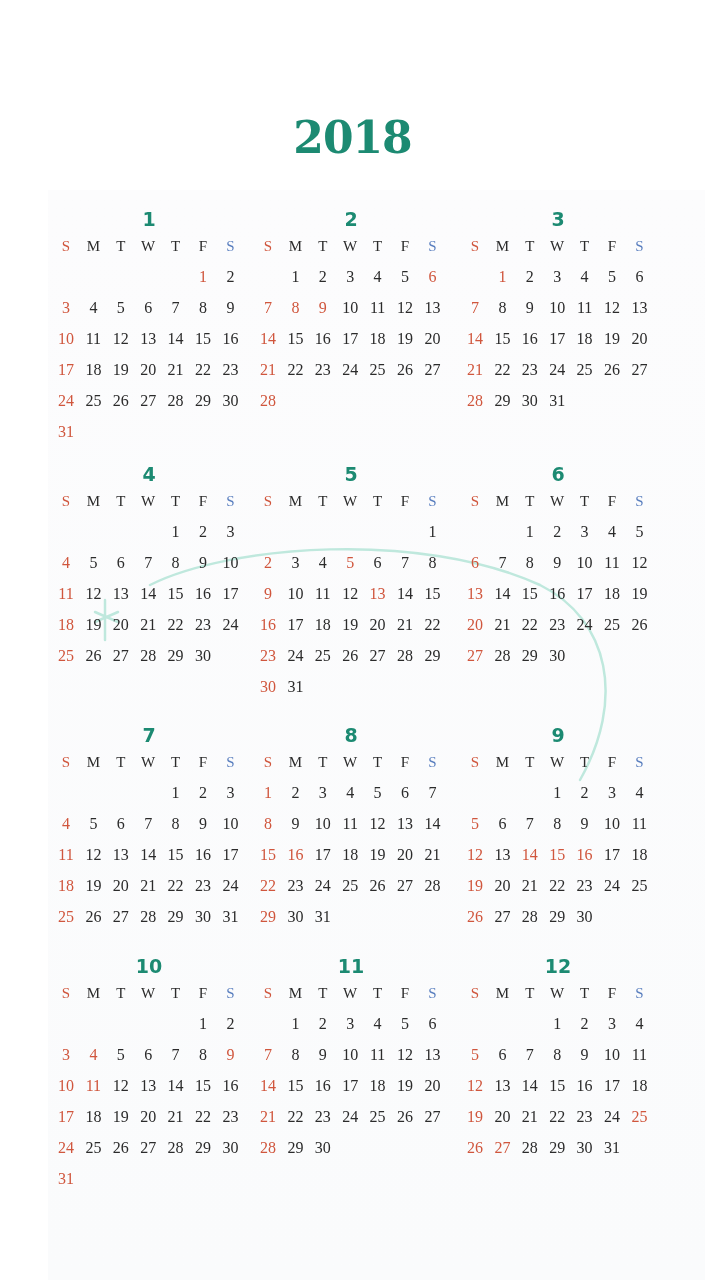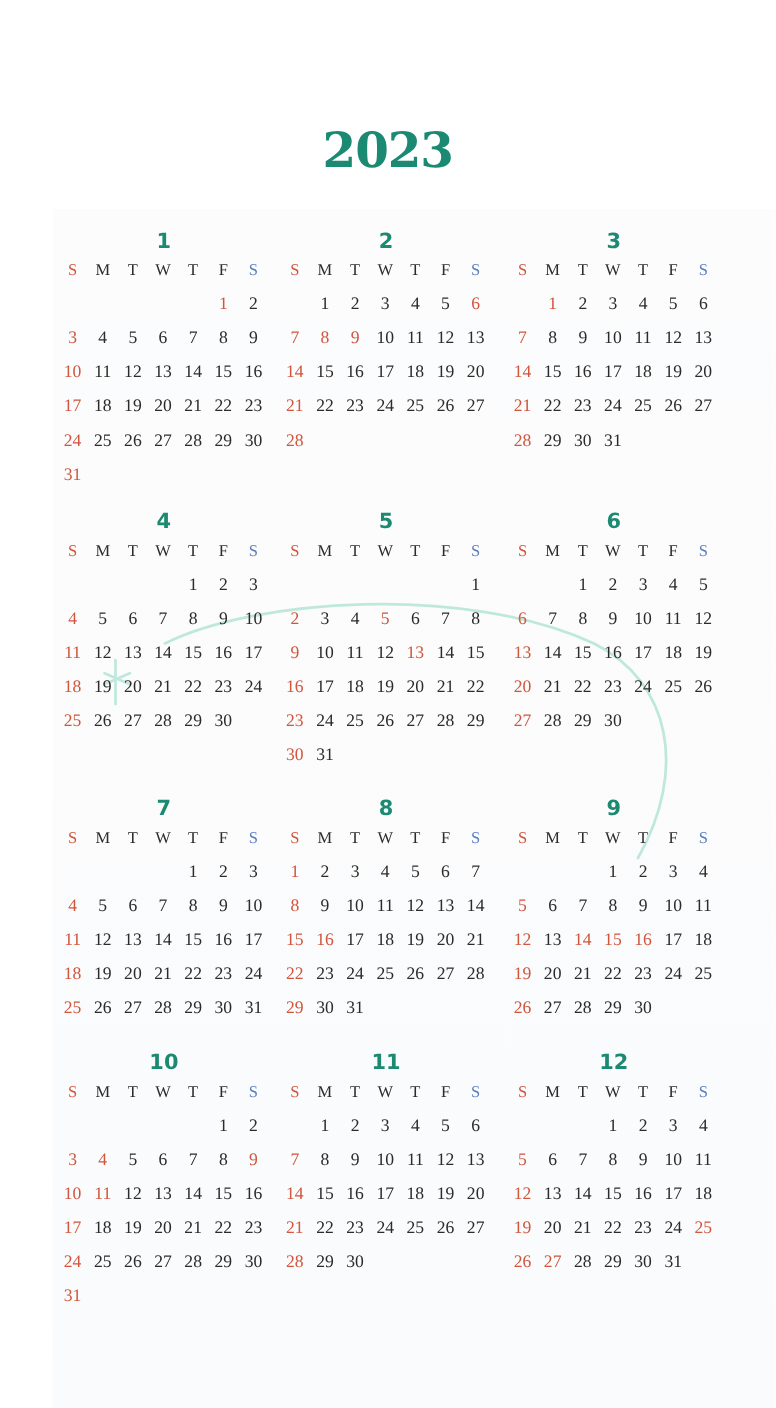--- a/index.html
+++ b/index.html
@@ -41,21 +41,21 @@
 
 <svg class="arc" width="705" height="1280" viewBox="0 0 705 1280">
   <path d="M150 585 C 230 545, 420 530, 540 585 C 610 620, 625 700, 580 780" fill="none" stroke="#bfe8dd" stroke-width="2.5" stroke-linecap="round"></path>
   <g stroke="#bfe8dd" stroke-width="2.5" stroke-linecap="round">
     <line x1="105" y1="600" x2="105" y2="640"></line>
     <line x1="95" y1="612" x2="118" y2="622"></line>
     <line x1="95" y1="622" x2="118" y2="612"></line>
   </g>
 </svg>
 
-<div class="year">2023</div>
+<div class="year">2018</div>
 
 <div id="months">
     <div class="month" style="left: 52px; top: 208px;">
       <div class="m-title">1</div>
       <div class="grid">
         <div class="cell hdr sun" style="left: 0px; top: 0px;">S</div>
         <div class="cell hdr" style="left: 27.4px; top: 0px;">M</div>
         <div class="cell hdr" style="left: 54.8px; top: 0px;">T</div>
         <div class="cell hdr" style="left: 82.2px; top: 0px;">W</div>
         <div class="cell hdr" style="left: 109.6px; top: 0px;">T</div>

